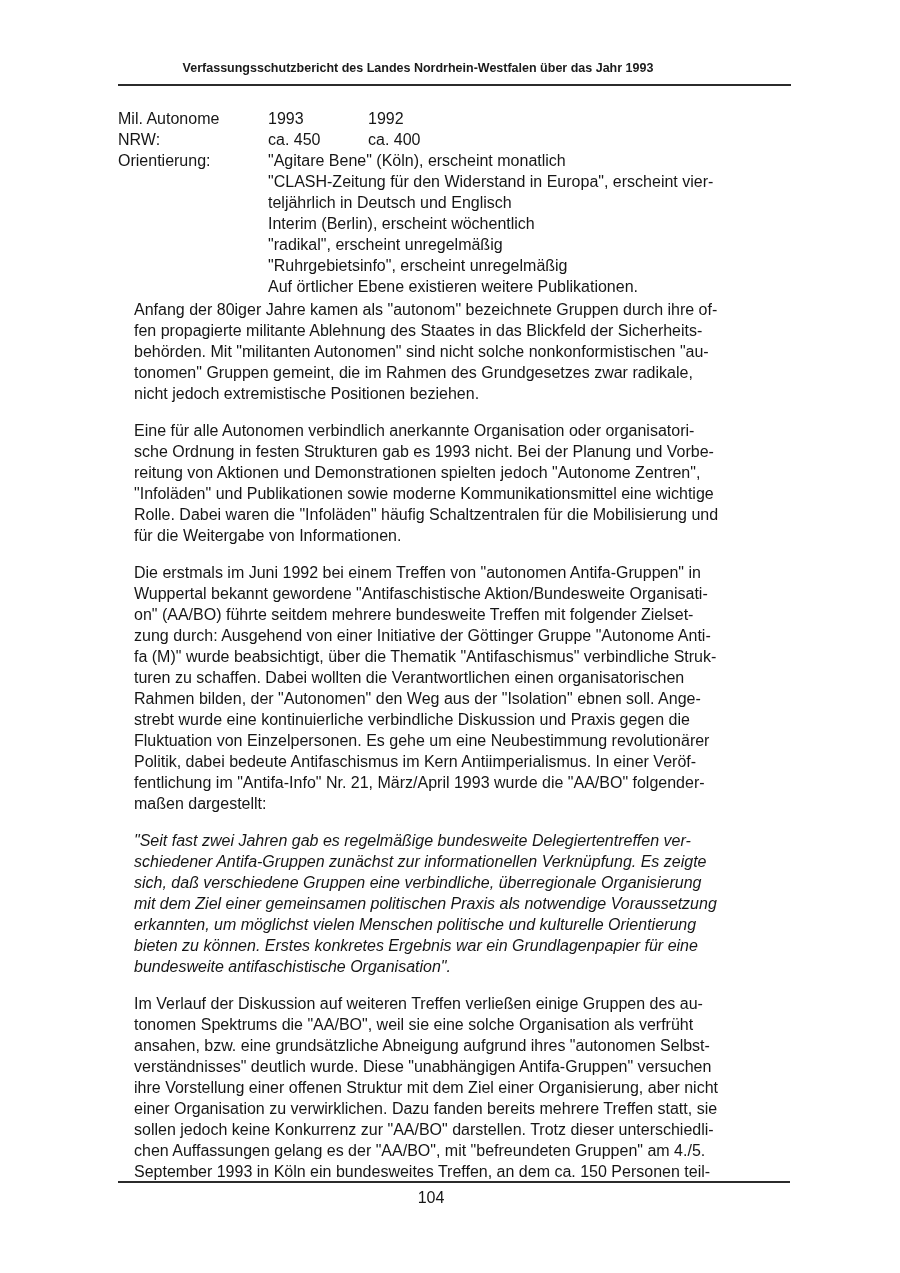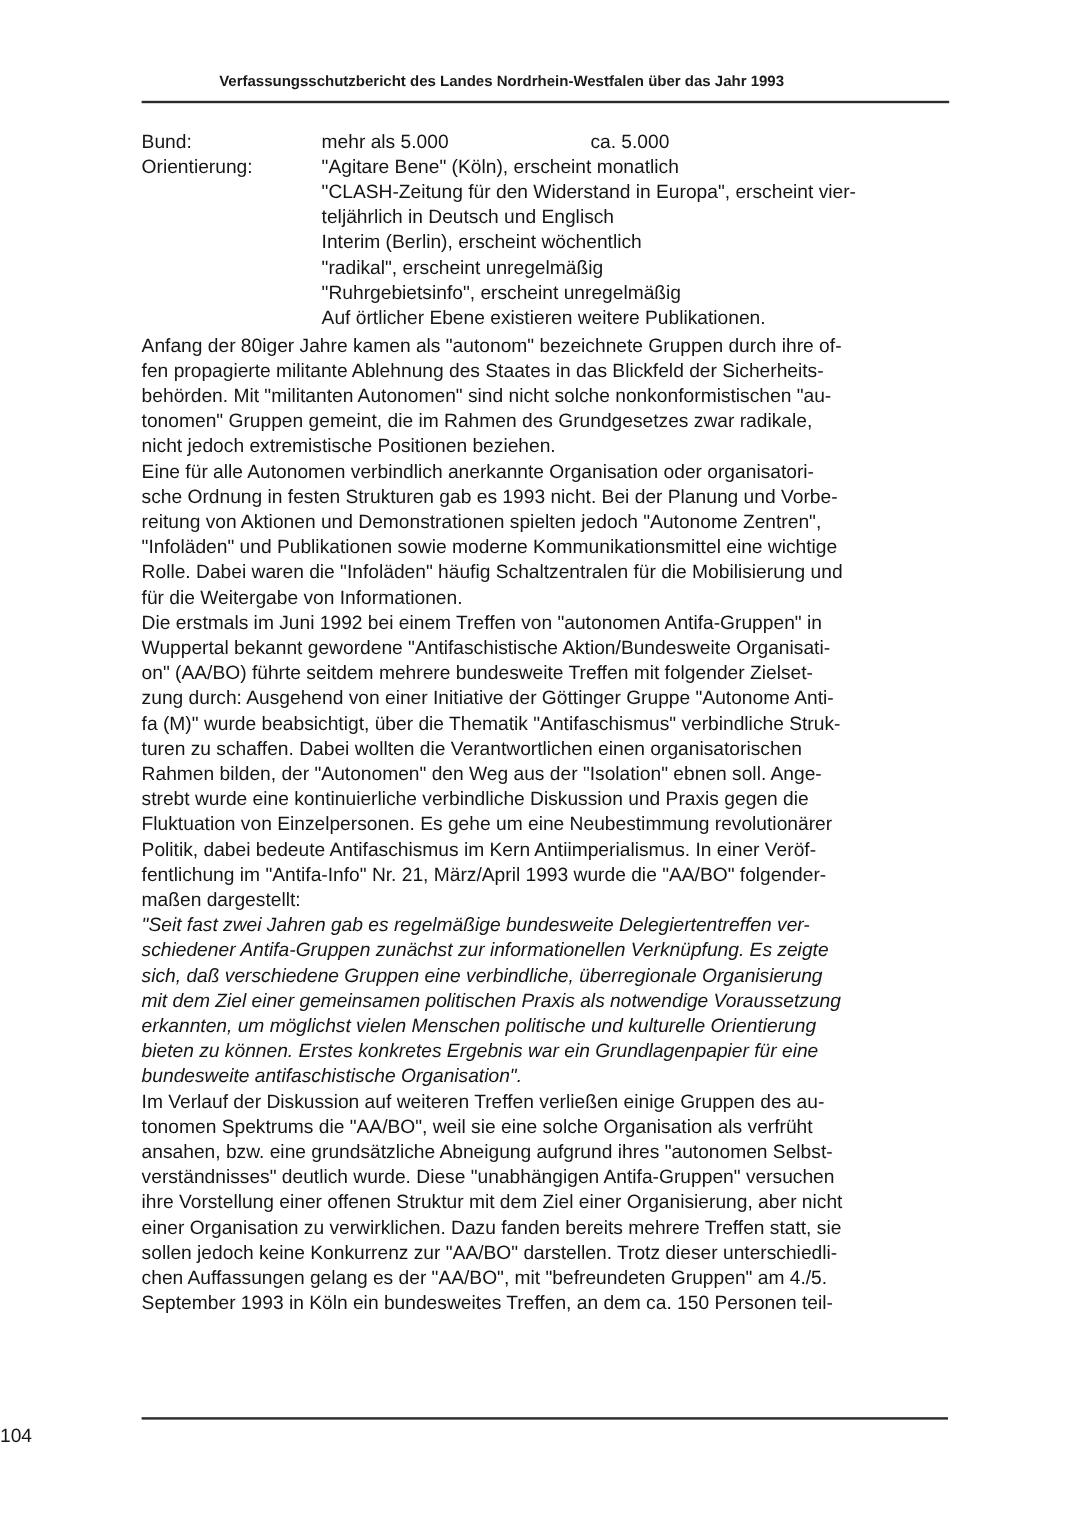--- a/index.html
+++ b/index.html
@@ -26,53 +26,58 @@
     font-size: 16px; line-height: 21px;
   }
   .stat-row { position: relative; height: 21px; }
   .stat-label { position: absolute; left: 0; white-space: nowrap; }
   .stat-v1 { position: absolute; left: 150px; white-space: nowrap; }
   .stat-v2 { position: absolute; left: 250px; white-space: nowrap; }
   .stat-v2.wide { left: 374px; }
   .pub-row { position: relative; }
   .pub-label { position: absolute; left: 0; top: 0; white-space: nowrap; }
   .pub-lines { margin-left: 150px; white-space: pre-line; }
-  p.para, p.quote { margin: 0; white-space: pre-line; }
+  p.para, p.quote { margin: 16px; white-space: pre-line; }
   p.para.first { margin-top: 2px; }
   p.quote { font-style: italic; }
   h2.section-heading {
     margin: 6px 0 6px 0;
     font-size: 16.5px; font-weight: bold; line-height: 21px;
   }
   .footer-rule {
     position: absolute; top: 1181px; left: 118px; width: 672px;
     border-top: 2px solid #2b2b2b; height: 0;
   }
   .page-number {
     position: absolute; top: 1189px; left: 0; width: 862px;
-    text-align: left; font-size: 16px;
+    text-align: center; font-size: 16px;
   }
 </style>
 </head>
 <body>
 
 <div>
 
   <div class="page-title">Verfassungsschutzbericht des Landes Nordrhein-Westfalen über das Jahr 1993</div>
   <div class="header-rule"></div>
 
   <div class="content">
 
-
+    <div class="stat-row">
+      <span class="stat-label">Mil. Autonome</span>
+      <span class="stat-v1">1993</span>
+      <span class="stat-v2">1992</span>
+    </div>
 
     <div class="stat-row">
-      <span class="stat-label">Bund:</span>
-      <span class="stat-v1">mehr als 5.000</span>
-      <span class="stat-v2 wide">ca. 5.000</span>
+      <span class="stat-label">NRW:</span>
+      <span class="stat-v1">ca. 450</span>
+      <span class="stat-v2">ca. 400</span>
     </div>
+
 
     <div class="pub-row">
       <span class="pub-label">Orientierung:</span>
       <div class="pub-lines">"Agitare Bene" (Köln), erscheint monatlich
 "CLASH-Zeitung für den Widerstand in Europa", erscheint vier-
 teljährlich in Deutsch und Englisch
 Interim (Berlin), erscheint wöchentlich
 "radikal", erscheint unregelmäßig
 "Ruhrgebietsinfo", erscheint unregelmäßig
 Auf örtlicher Ebene existieren weitere Publikationen.</div>

